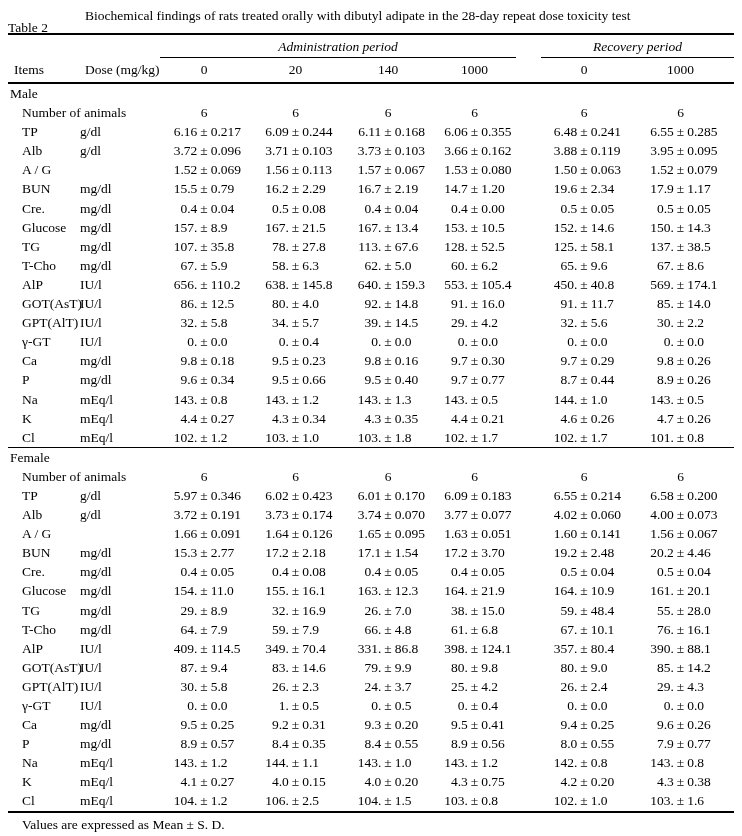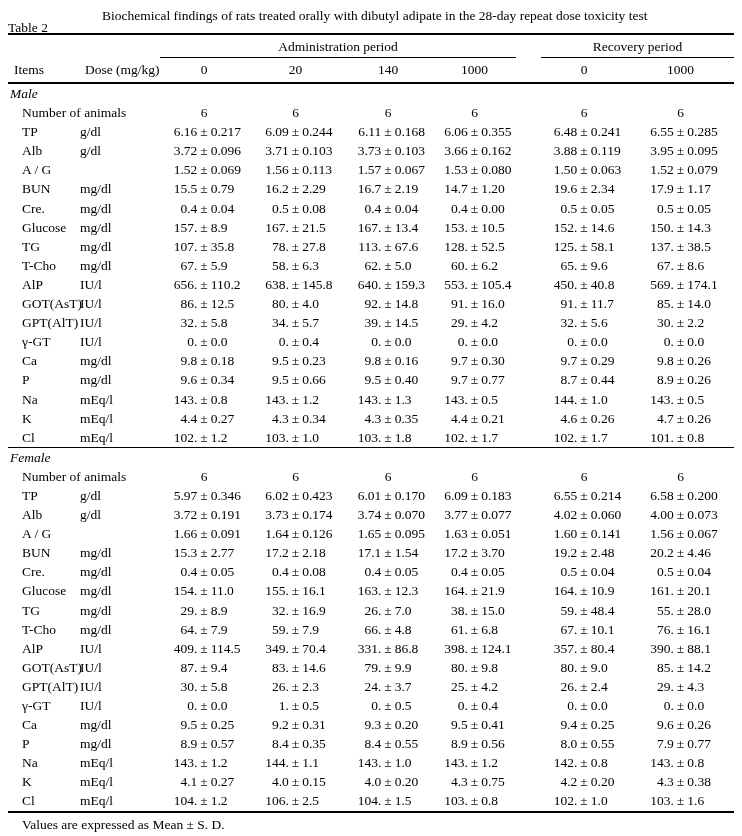--- a/index.html
+++ b/index.html
@@ -7,34 +7,34 @@
   body {
     width: 742px; height: 836px;
     padding: 8px 0 0 8px;
     background: #ffffff; color: #000000;
     font-family: "Liberation Serif", "DejaVu Serif", serif;
     font-size: 13.5px;
     overflow: hidden;
   }
   .caption-row { display: flex; height: 25px; align-items: flex-start; }
   .cap-label { width: 77px; flex: 0 0 77px; margin-top: 12px; }
-  .cap-title { flex: 1; white-space: nowrap; margin-left: 17px; }
+  .cap-title { flex: 1; white-space: nowrap; }
 
   table { border-collapse: collapse; table-layout: fixed; width: 726px; }
   td { padding: 0; white-space: nowrap; overflow: visible; vertical-align: middle; }
 
-  tr.group-row td { border-top: 2.5px solid #000; height: 23px; vertical-align: bottom; }
+  tr.group-row td { border-top: 2.5px solid #000; height: 23px; vertical-align: bottom; font-style: italic; }
   td.group { text-align: center; border-bottom: 1.5px solid #000; padding-bottom: 2px; }
   tr.dose-row td { border-bottom: 2px solid #000; height: 26px; }
   .items-h { padding-left: 6px; }
   .dose-h  { padding-left: 5px; margin-top: 24px; }
   .dose-num { text-align: center; }
 
   tbody td { height: 19.1px; line-height: 19.1px; }
-  .section-label { padding-left: 2px; font-style: italic; }
+  .section-label { padding-left: 2px; }
   .item { padding-left: 14px; }
   .center { text-align: center; }
   tr.sec-end td { border-bottom: 1.5px solid #000; }
   tr.tbl-end td { border-bottom: 2.5px solid #000; }
 
   .vwrap { display: flex; line-height: 19.1px; }
   .mean { flex: 1 1 0; text-align: right; }
   .pm   { flex: 0 0 auto; padding: 0 3px; }
   .sd   { flex: 1 1 0; text-align: left; }
 

